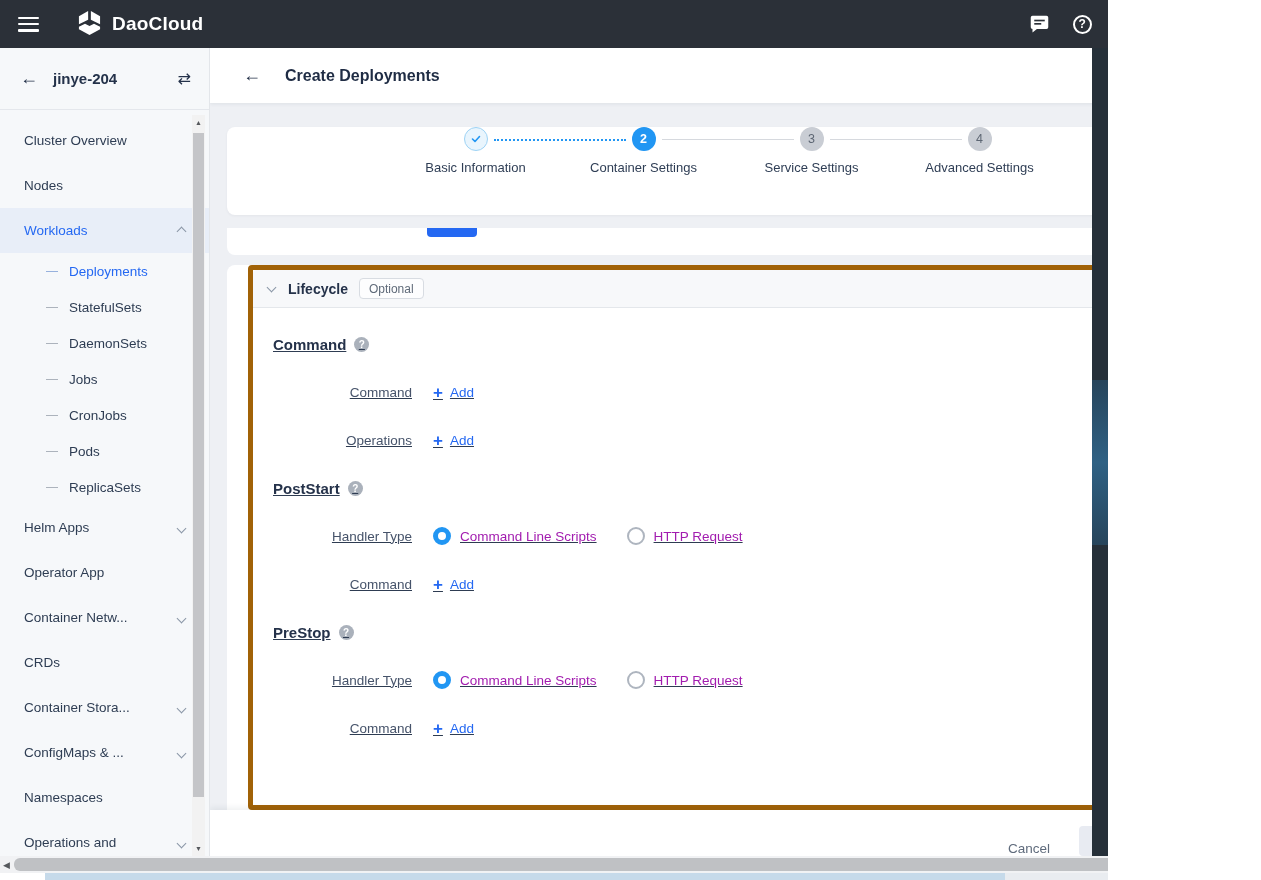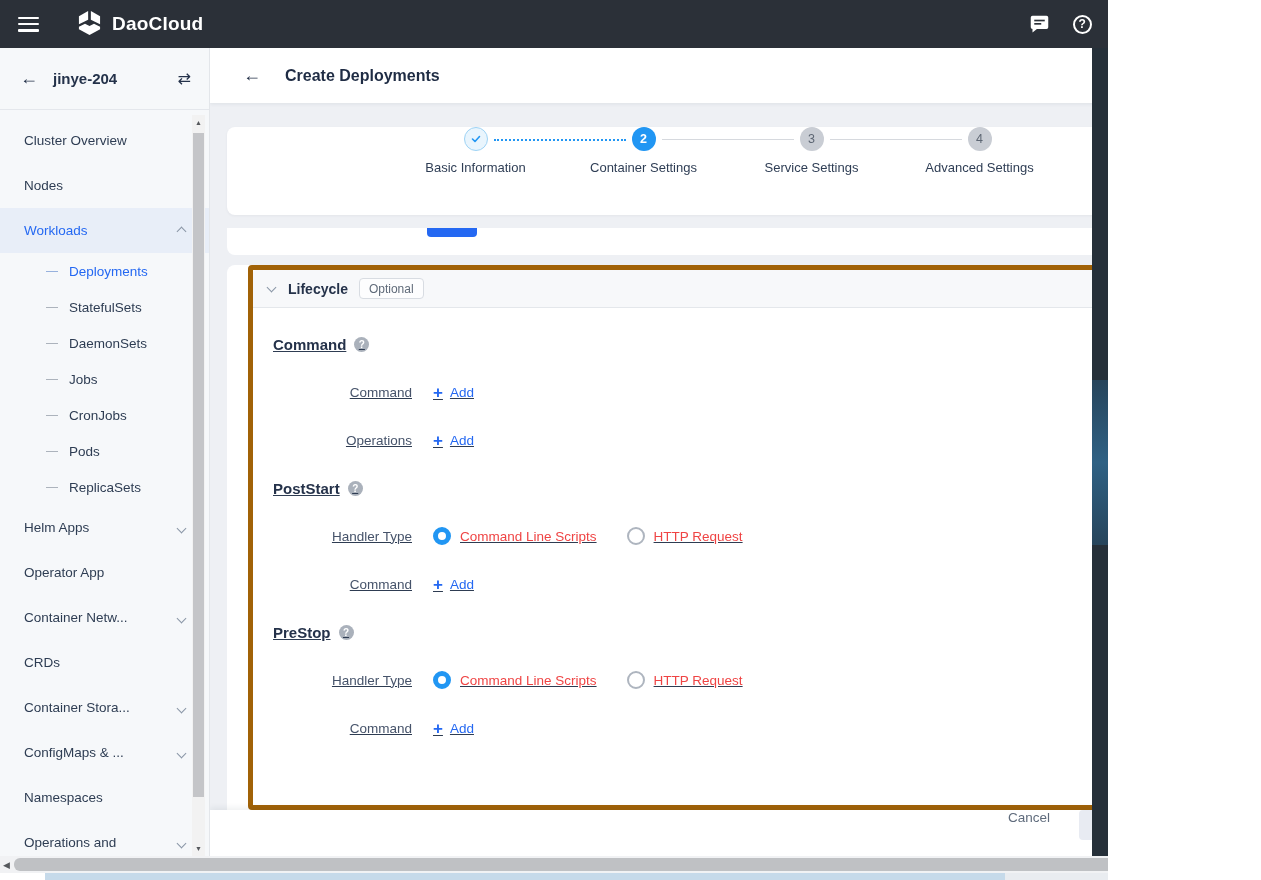--- a/index.html
+++ b/index.html
@@ -88,27 +88,27 @@
   .qicon { width:15px; height:15px; border-radius:50%; background:#aab1bb; color:#fff; font-size:10px; font-weight:700;
            display:inline-flex; align-items:center; justify-content:center; cursor:pointer; }
   .flabel { width:139px; text-align:right; color:#46536a; font-size:13.5px; margin-right:21px; flex:none; }
   .add-link { display:flex; align-items:center; color:#2468f2; font-size:13.5px; cursor:pointer; }
   .add-link .plus { font-size:17px; font-weight:700; margin-right:7px; line-height:1; }
   .radio-opt { display:flex; align-items:center; cursor:pointer; }
   .radio-opt + .radio-opt { margin-left:30px; }
   .radio { width:18px; height:18px; border-radius:50%; background:#fff; margin-right:9px; flex:none; }
   .radio.on { border:5.5px solid #2196f3; }
   .radio.off { border:2px solid #aeb5bf; }
-  .radio-label { font-size:13.5px; color:#ef4444; }
+  .radio-label { font-size:13.5px; color:#a21caf; }
   .ok-row { padding-left:180px; }
   .ok-btn { width:49px; height:29px; background:#2468f2; color:#fff; border:none; border-radius:4px; font-size:14px; cursor:pointer; }
 
   
   .footer-bar { position:absolute; left:0; right:0; bottom:0; height:46px; background:#fff; z-index:6;
-                display:flex; align-items:flex-start; justify-content:flex-end; padding-right:17px;
+                display:flex; align-items:flex-end; justify-content:flex-end; padding-right:17px;
                 box-shadow:0 -2px 6px rgba(31,45,61,.08); }
   .cancel-btn { background:none; border:none; color:#5f6b7c; font-size:13.5px; cursor:pointer; margin-right:29px; }
   .prev-btn { width:80px; height:30px; background:#e8ebf2; border:none; border-radius:4px; color:#323e52; font-size:13.5px; cursor:pointer; margin-right:13px; }
   .next-btn { width:56px; height:30px; background:#2468f2; border:none; border-radius:4px; color:#fff; font-size:13.5px; cursor:pointer; }
 
   
   .content-scrollbar { position:absolute; right:0; top:180px; bottom:46px; width:12px; background:#f0f1f3; }
   .content-scrollbar .arr { position:absolute; left:0; width:12px; text-align:center; font-size:7px; color:#55585c; }
   .content-scrollbar .arr.up { top:5px; }
   .content-scrollbar .arr.dn { bottom:5px; }

